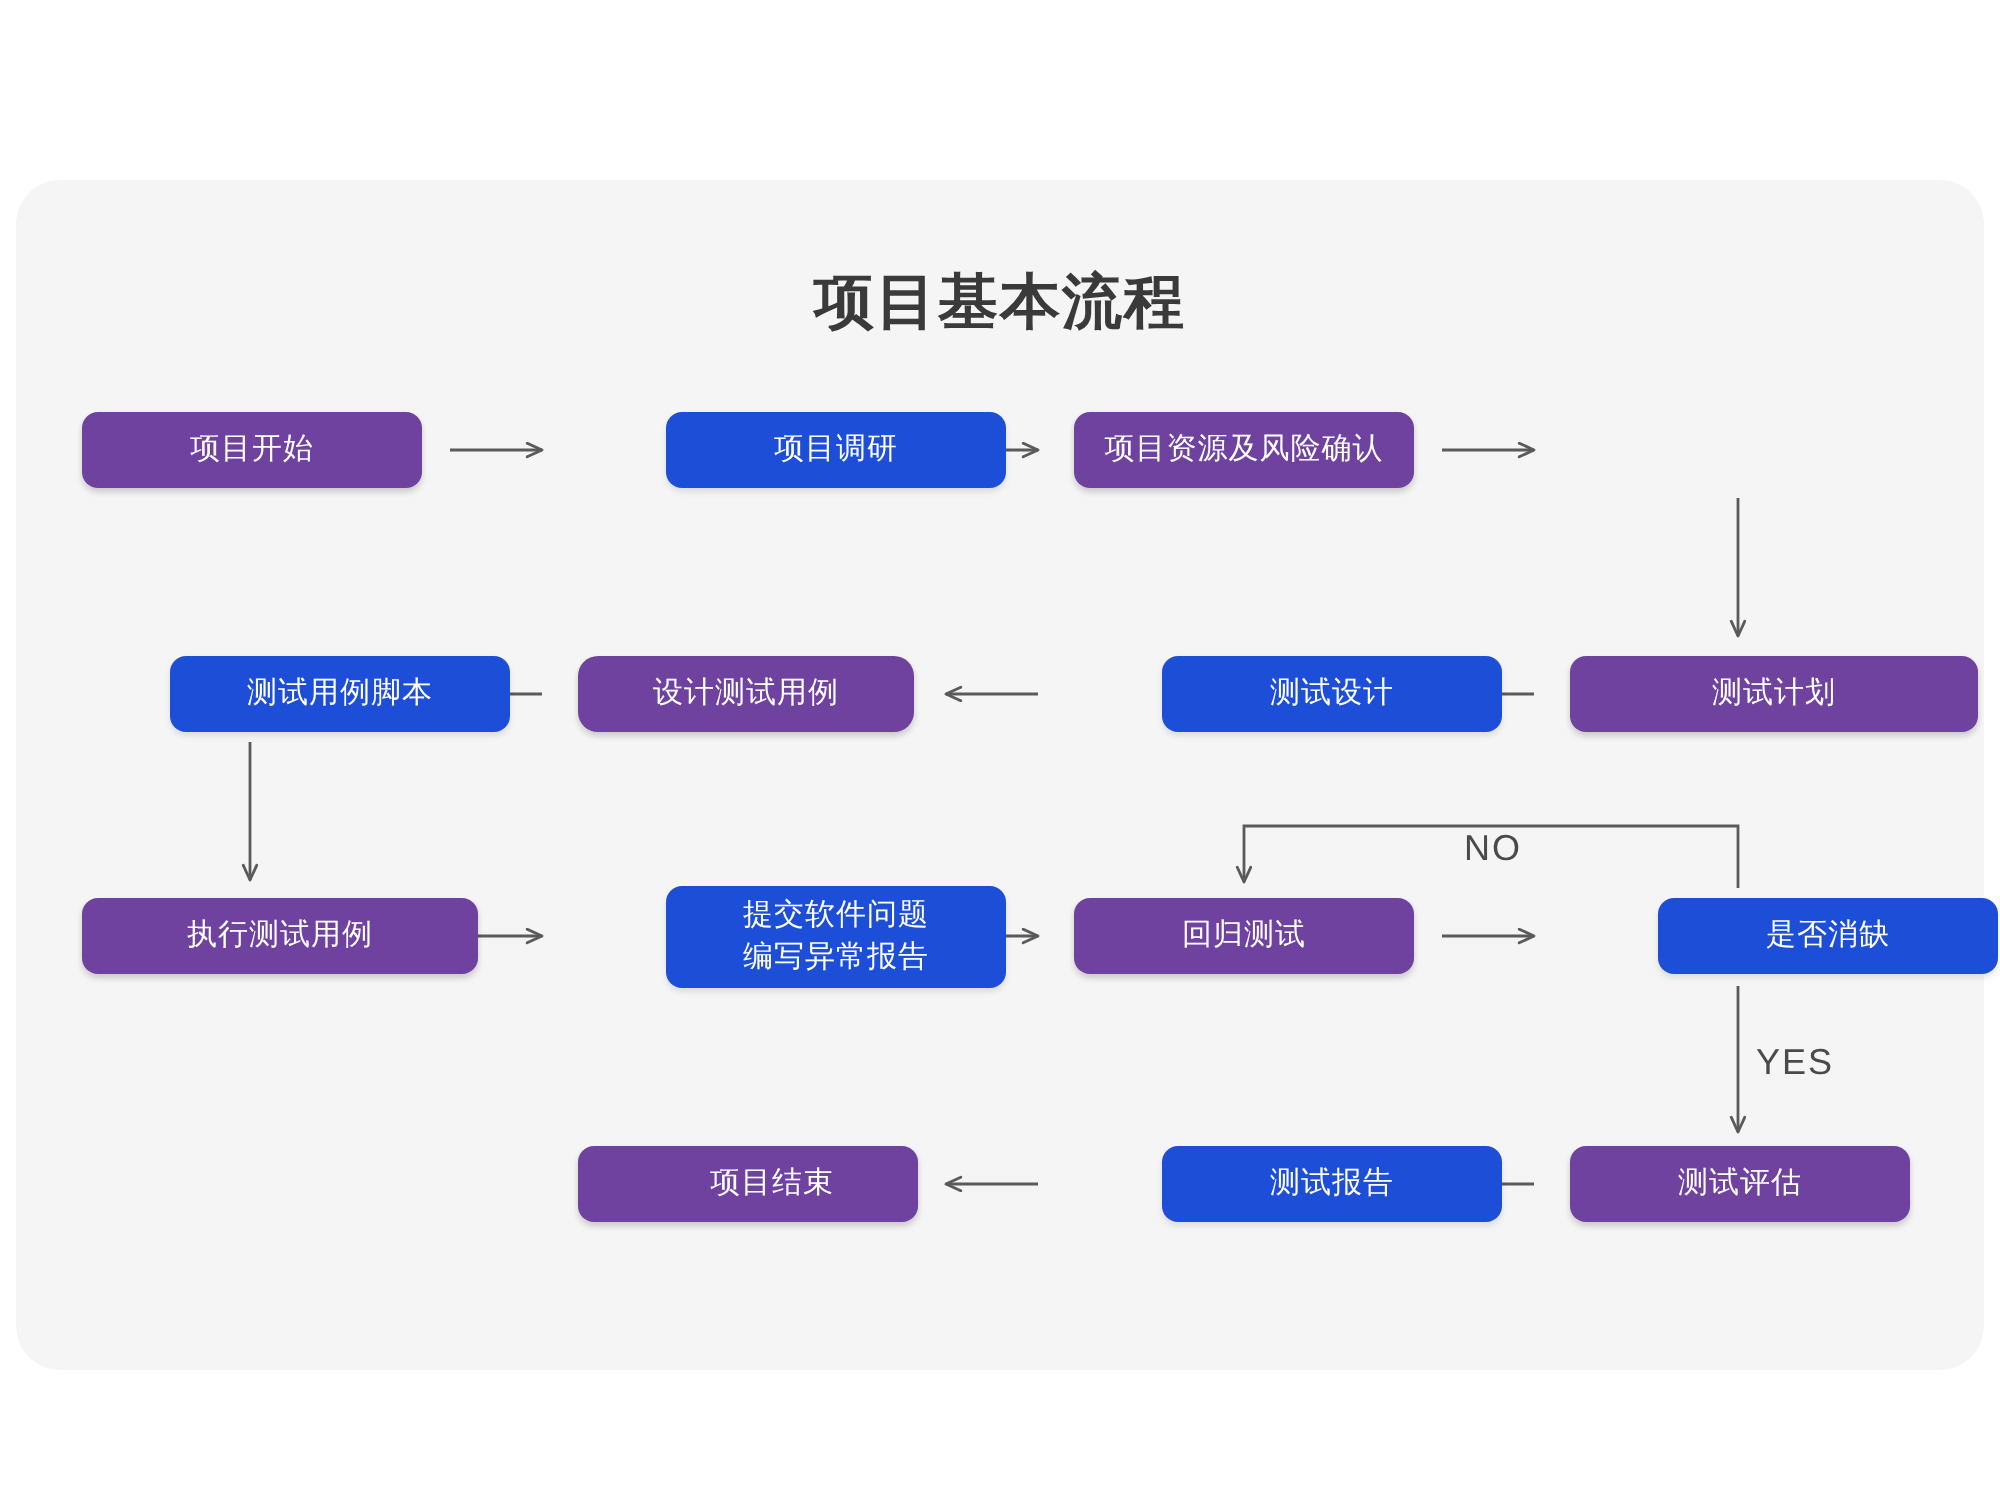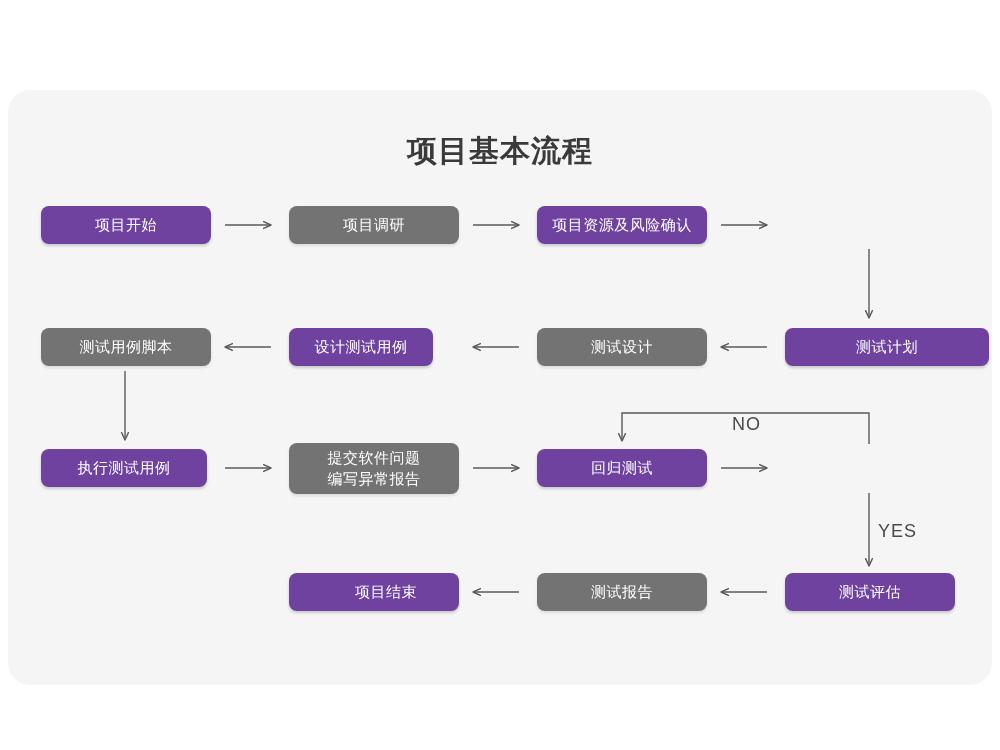--- a/index.html
+++ b/index.html
@@ -43,22 +43,23 @@
     font-size: 15px;
     line-height: 1.35;
     letter-spacing: 0.5px;
     user-select: none;
   }
   .node.purple {
     background: #6f42a0;
     box-shadow: 0 2px 3px rgba(0,0,0,0.18);
   }
   .node.gray {
-    background: #737373;
+    background: #1d4ed8;
     box-shadow: 0 2px 3px rgba(0,0,0,0.10);
+    margin-left: 44px;
   }
   .node .label { display: block; white-space: pre-line; }
   
   #wires {
     position: absolute;
     left: 0; top: 0;
     width: 1000px; height: 750px;
     pointer-events: none;
   }
   .edge-label {
@@ -120,39 +121,42 @@
   <div class="node gray" style="left:289px; top:206px; width:170px; height:38px;">
     <span class="label">项目调研</span>
   </div>
   <div class="node purple" style="left:537px; top:206px; width:170px; height:38px;">
     <span class="label">项目资源及风险确认</span>
   </div>
 
   <div class="node gray" style="left:41px;  top:328px; width:170px; height:38px;">
     <span class="label">测试用例脚本</span>
   </div>
-  <div class="node purple" style="left:289px; top:328px; width:144px; height:38px;">
+  <div class="node purple" style="left:289px; top:328px; width:168px; height:38px;border-radius:10px;">
     <span class="label">设计测试用例</span>
   </div>
   <div class="node gray" style="left:537px; top:328px; width:170px; height:38px;">
     <span class="label">测试设计</span>
   </div>
   <div class="node purple" style="left:785px; top:328px; width:204px; height:38px;">
     <span class="label">测试计划</span>
   </div>
 
-  <div class="node purple" style="left:41px;  top:449px; width:166px; height:38px;">
+  <div class="node purple" style="left:41px;  top:449px; width:198px; height:38px;">
     <span class="label">执行测试用例</span>
   </div>
   <div class="node gray" style="left:289px; top:443px; width:170px; height:51px;text-align:right;">
     <span class="label">提交软件问题
 编写异常报告</span>
   </div>
   <div class="node purple" style="left:537px; top:449px; width:170px; height:38px;">
     <span class="label">回归测试</span>
+  </div>
+  <div class="node gray" style="left:785px; top:449px; width:170px; height:38px;">
+    <span class="label">是否消缺</span>
   </div>
 
   <div class="node purple" style="left:289px; top:573px; width:170px; height:38px;padding-left:24px;">
     <span class="label">项目结束</span>
   </div>
   <div class="node gray" style="left:537px; top:573px; width:170px; height:38px;">
     <span class="label">测试报告</span>
   </div>
   <div class="node purple" style="left:785px; top:573px; width:170px; height:38px;">
     <span class="label">测试评估</span>

